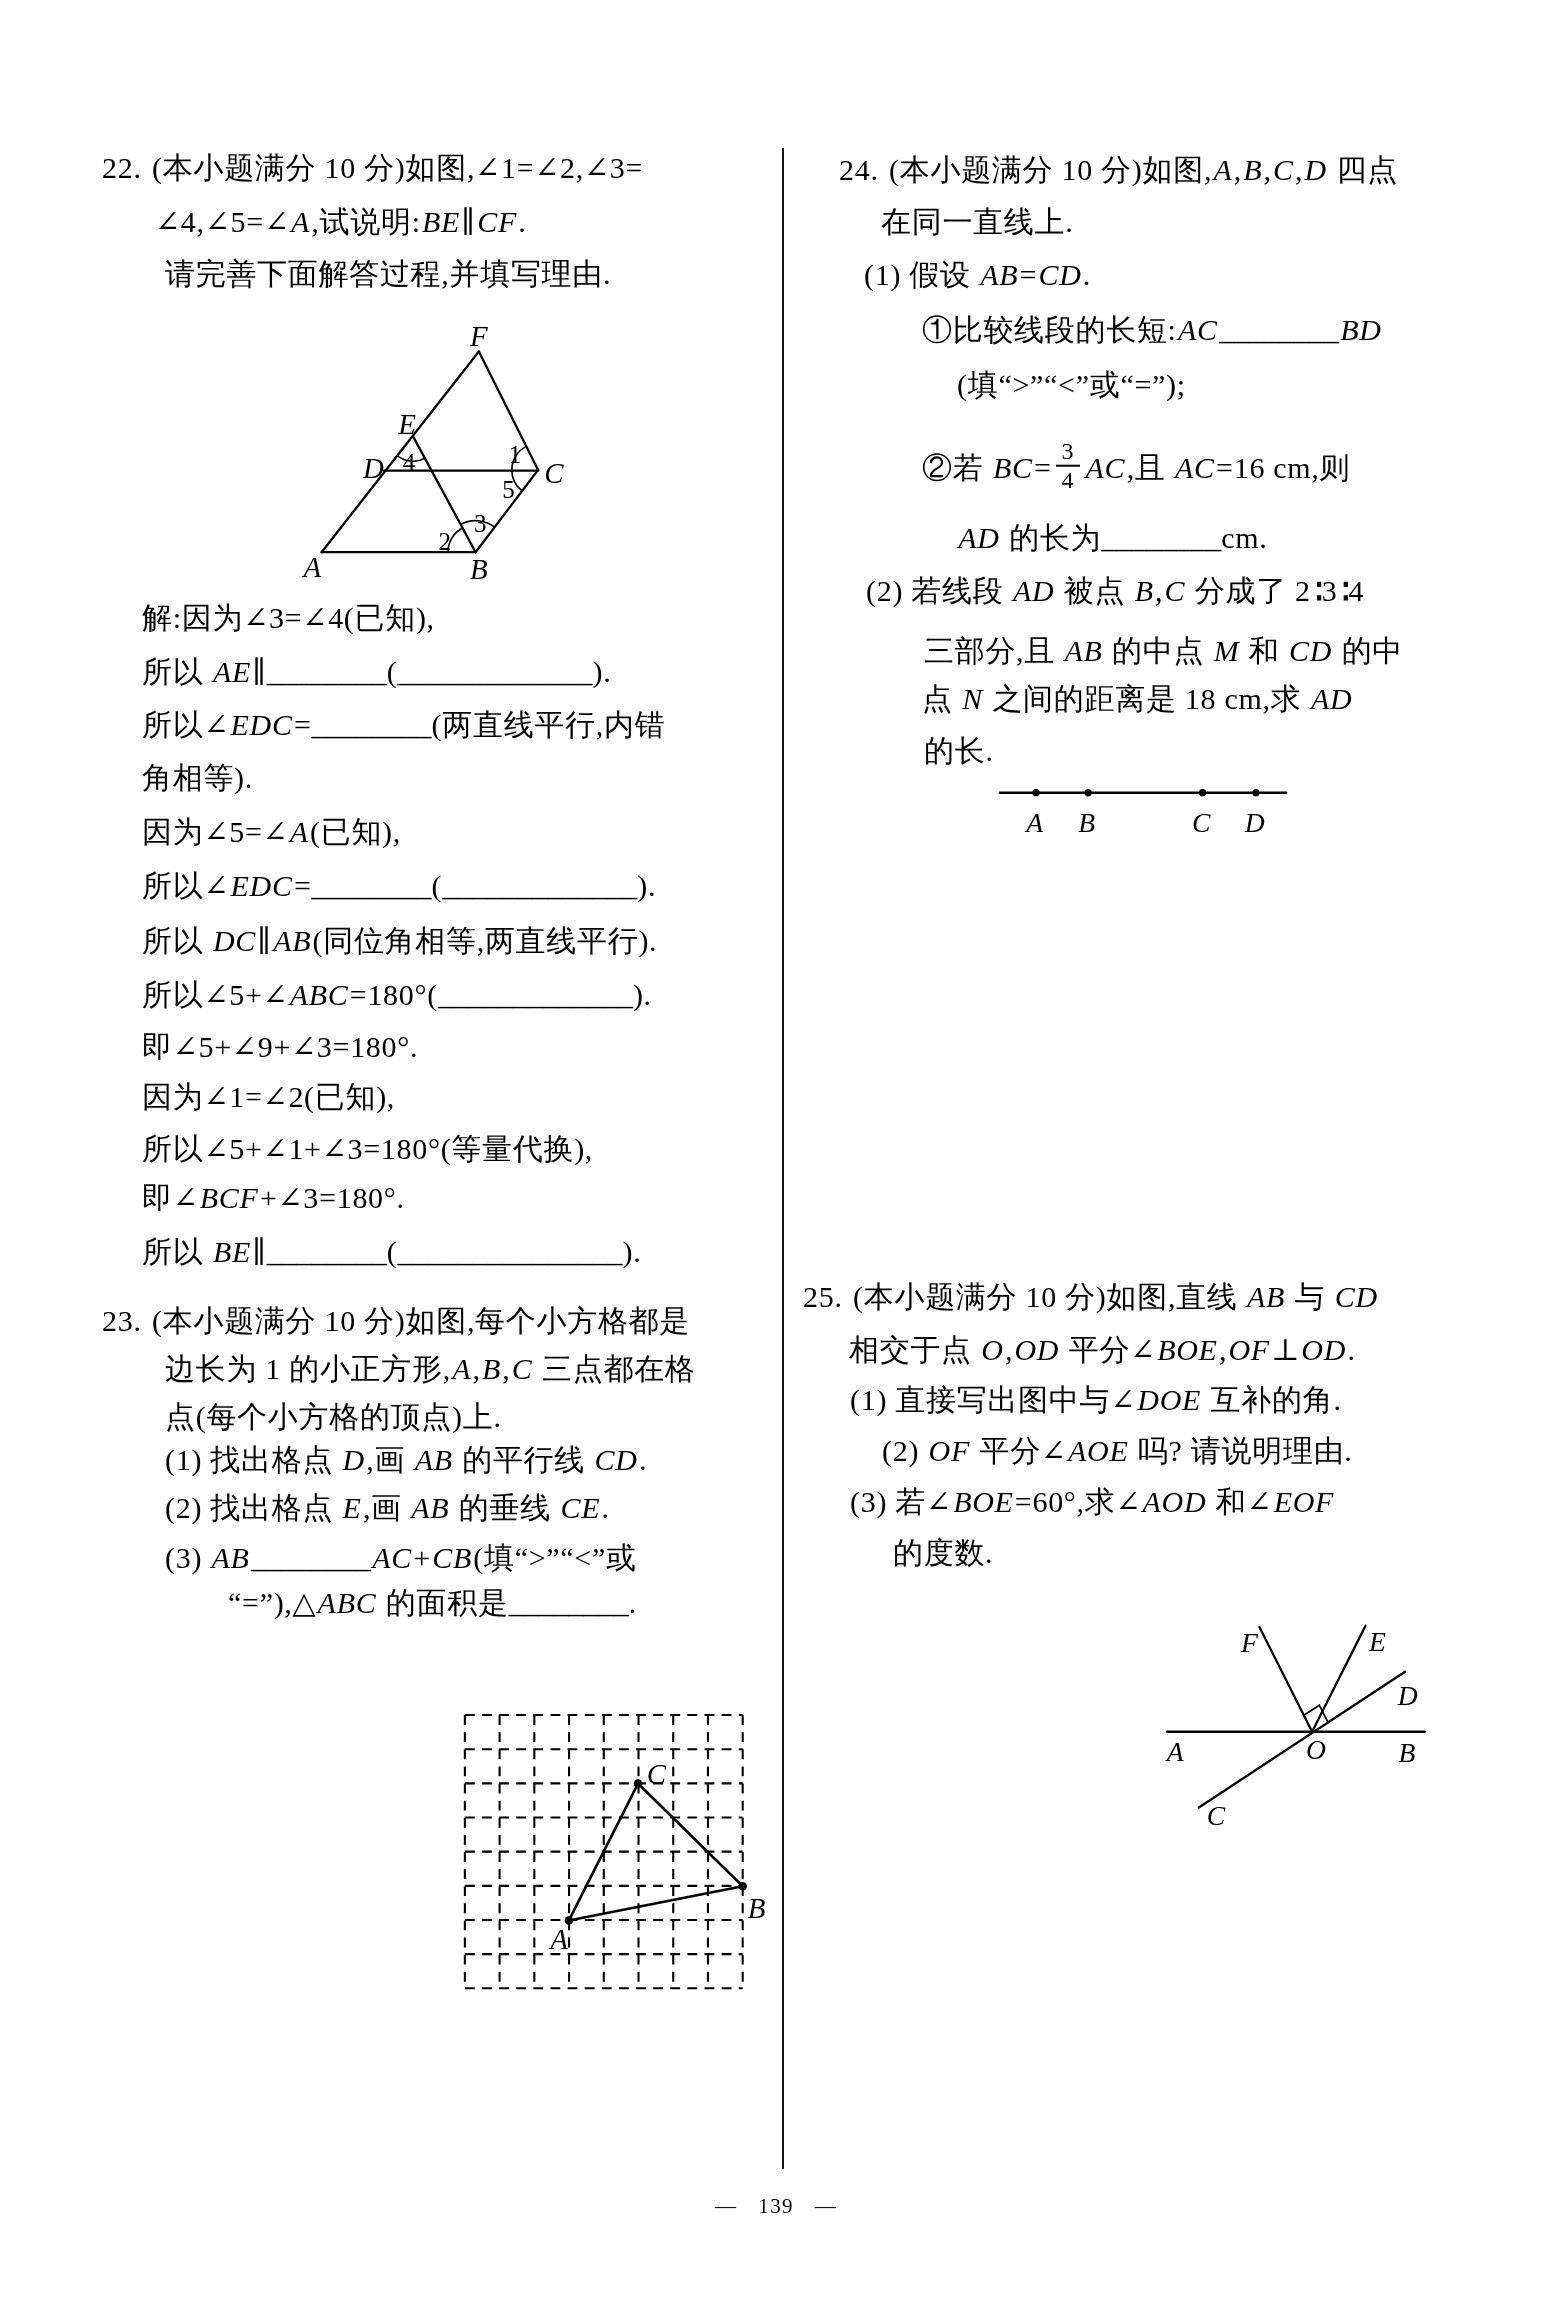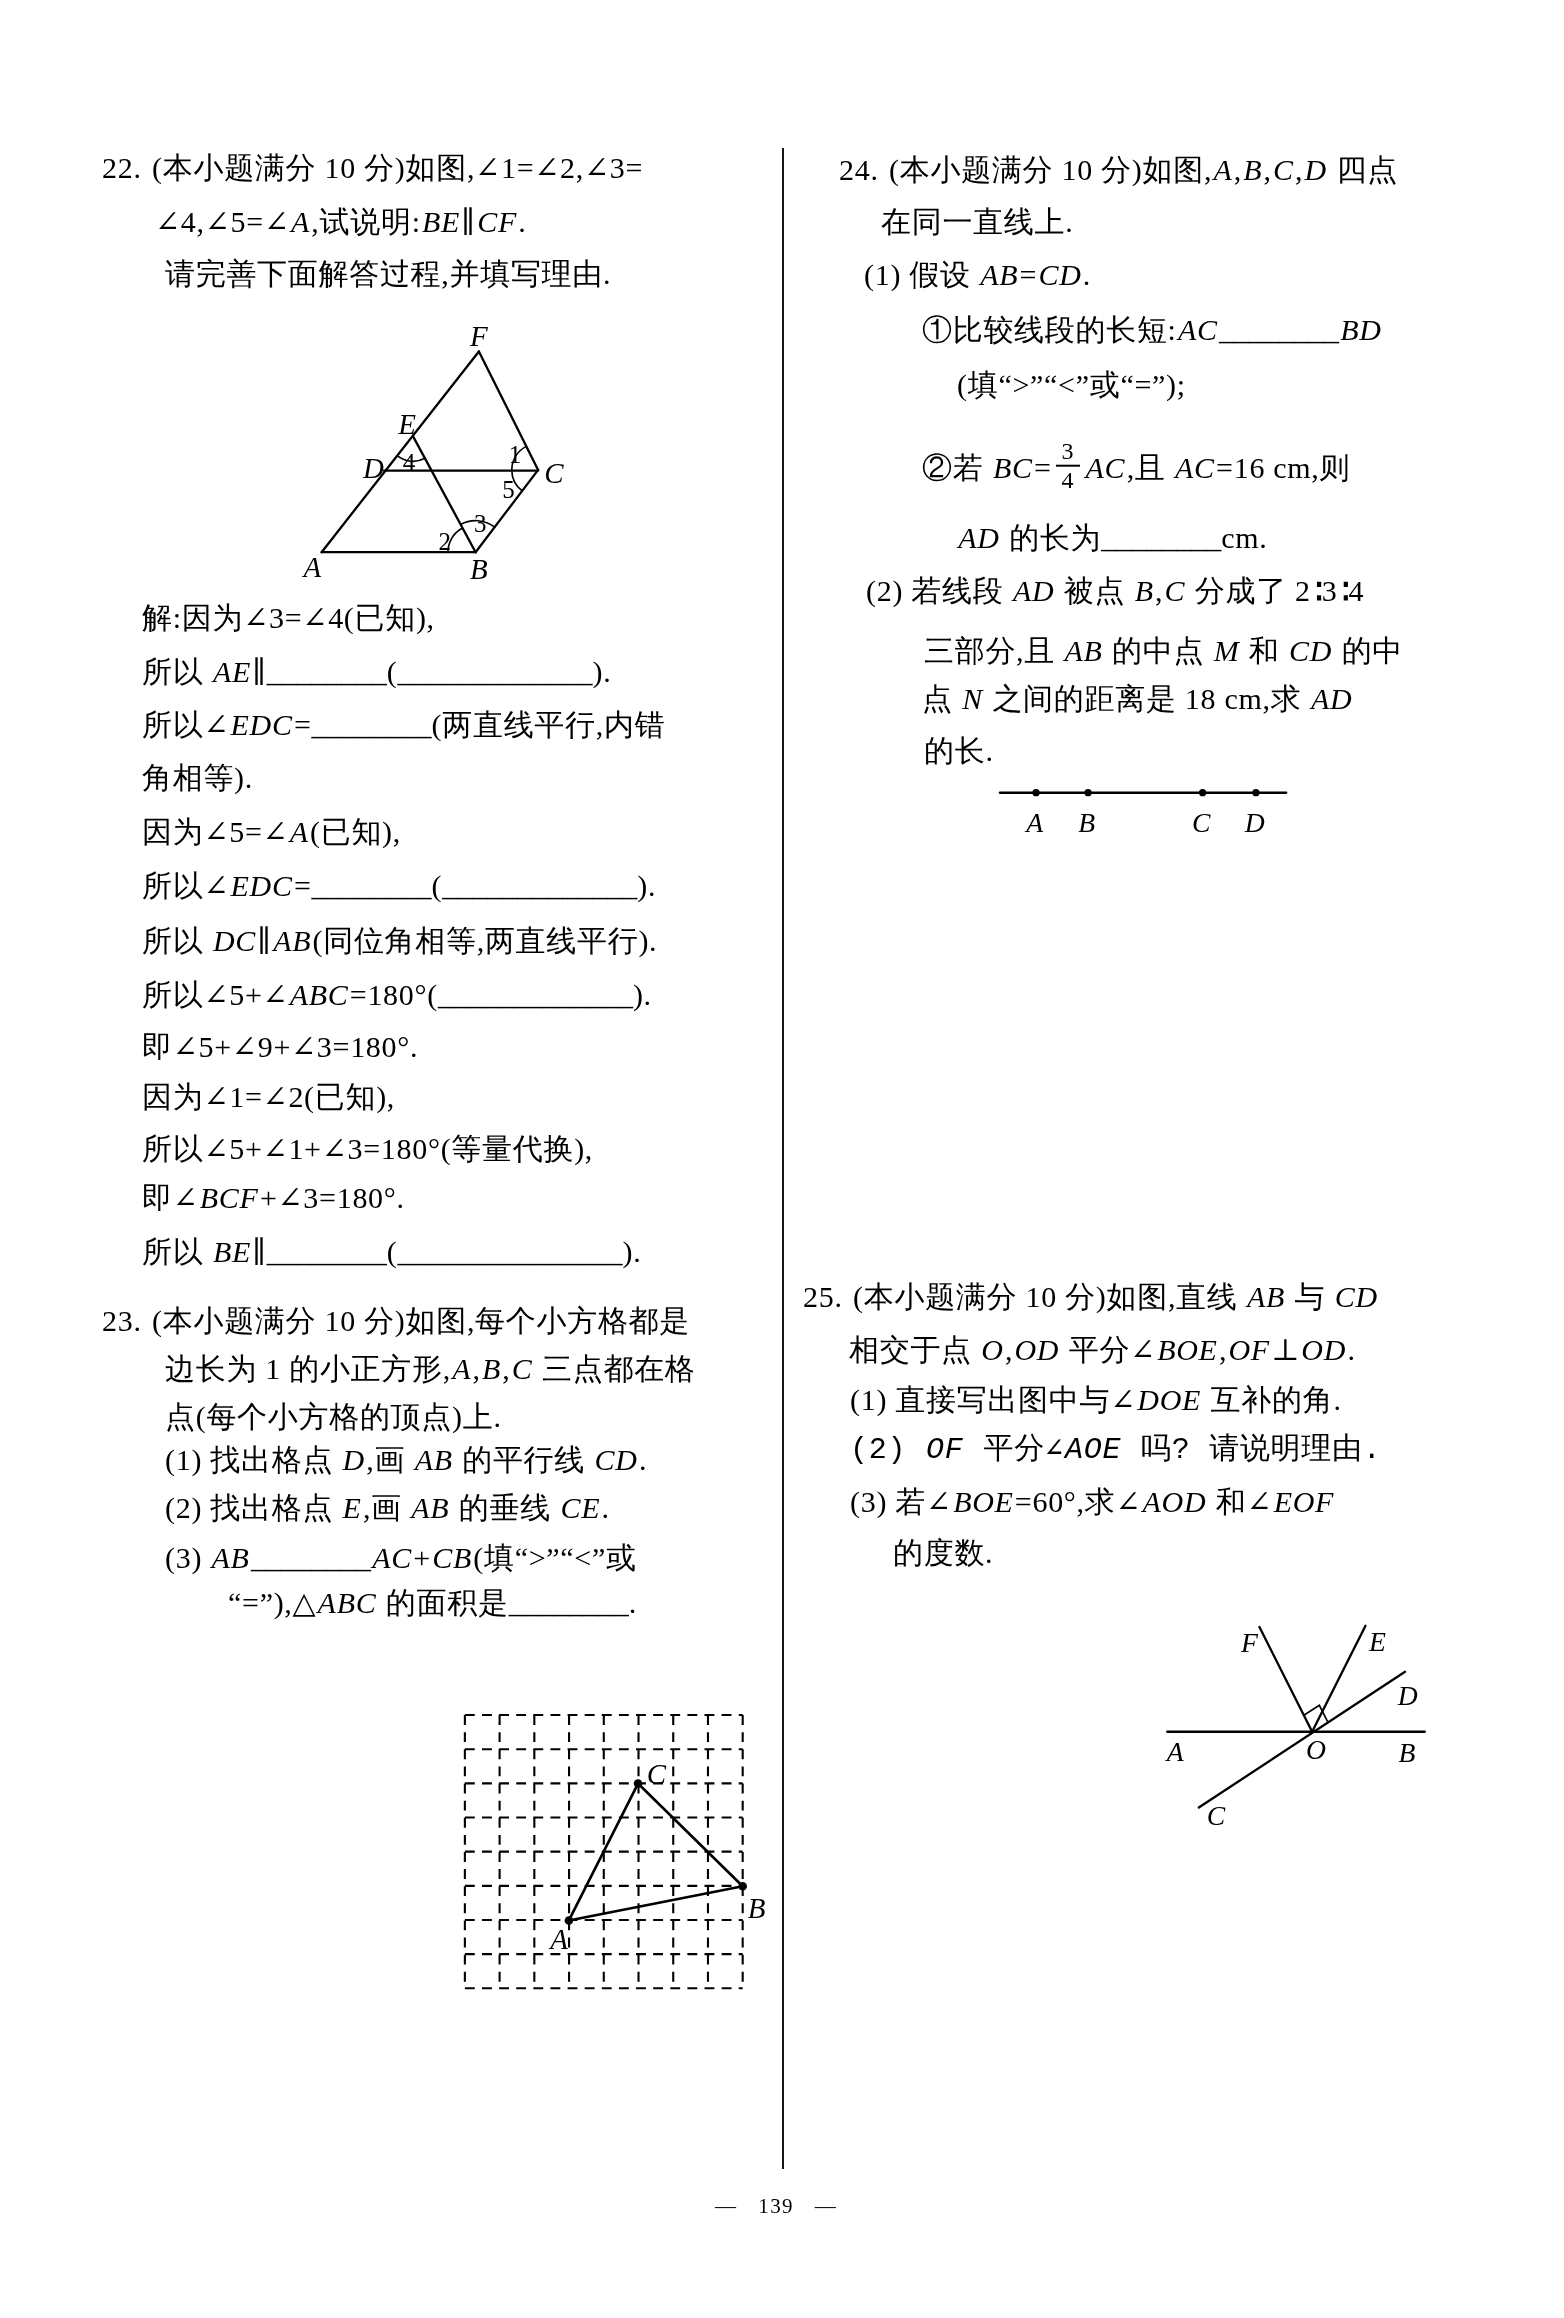--- a/index.html
+++ b/index.html
@@ -145,21 +145,21 @@
   <circle class="dot" cx="1907" cy="1203" r="5.5"></circle>
   <text class="lbl2" x="1571" y="1262">A</text>
   <text class="lbl2" x="1650" y="1262">B</text>
   <text class="lbl2" x="1824" y="1262">C</text>
   <text class="lbl2" x="1905" y="1262">D</text>
 </svg>
 
 <div class="line" style="left:803px;top:1279px;"><span class="qno">25.</span><span><span class="tx">(本小题满分 10 分)如图,直线 </span><span class="mv">AB</span><span class="tx"> 与 </span><span class="mv">CD</span></span></div>
 <div class="line" style="left:849px;top:1332px;"><span class="tx">相交于点 </span><span class="mv">O</span><span class="tx">,</span><span class="mv">OD</span><span class="tx"> 平分∠</span><span class="mv">BOE</span><span class="tx">,</span><span class="mv">OF</span><span class="tx">⊥</span><span class="mv">OD</span><span class="tx">.</span></div>
 <div class="line" style="left:850px;top:1382px;"><span class="tx">(1) 直接写出图中与∠</span><span class="mv">DOE</span><span class="tx"> 互补的角.</span></div>
-<div class="line" style="left:850px;top:1433px;font-family:Liberation Mono, monospace;"><span class="tx">(2) </span><span class="mv">OF</span><span class="tx"> 平分∠</span><span class="mv">AOE</span><span class="tx"> 吗? 请说明理由.</span></div>
+<div class="line" style="left:882px;top:1433px;"><span class="tx">(2) </span><span class="mv">OF</span><span class="tx"> 平分∠</span><span class="mv">AOE</span><span class="tx"> 吗? 请说明理由.</span></div>
 <div class="line" style="left:850px;top:1484px;"><span class="tx">(3) 若∠</span><span class="mv">BOE</span><span class="tx">=60°,求∠</span><span class="mv">AOD</span><span class="tx"> 和∠</span><span class="mv">EOF</span></div>
 <div class="line" style="left:893px;top:1535px;"><span class="tx">的度数.</span></div>
 
 <svg style="left:1156px;top:1611px;" width="280" height="254" viewBox="1755 2445 425 385">
   <line class="figline" x1="1772" y1="2628" x2="2163" y2="2628"></line>
   <line class="figline" x1="1820" y1="2743" x2="2133" y2="2537"></line>
   <line class="figline" x1="1992" y1="2628" x2="2073" y2="2467"></line>
   <line class="figline" x1="1992" y1="2628" x2="1912" y2="2469"></line>
   <path class="arc" d="M 1979.4 2603 L 2002.9 2587.8 L 2015.5 2612.8"></path>
   <text class="lbl2" x="1784" y="2673">A</text>

